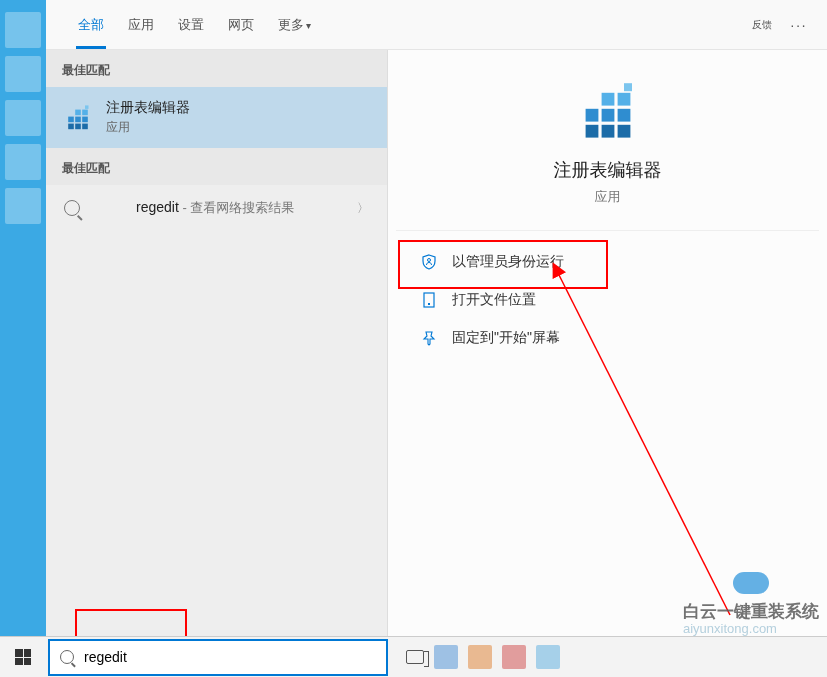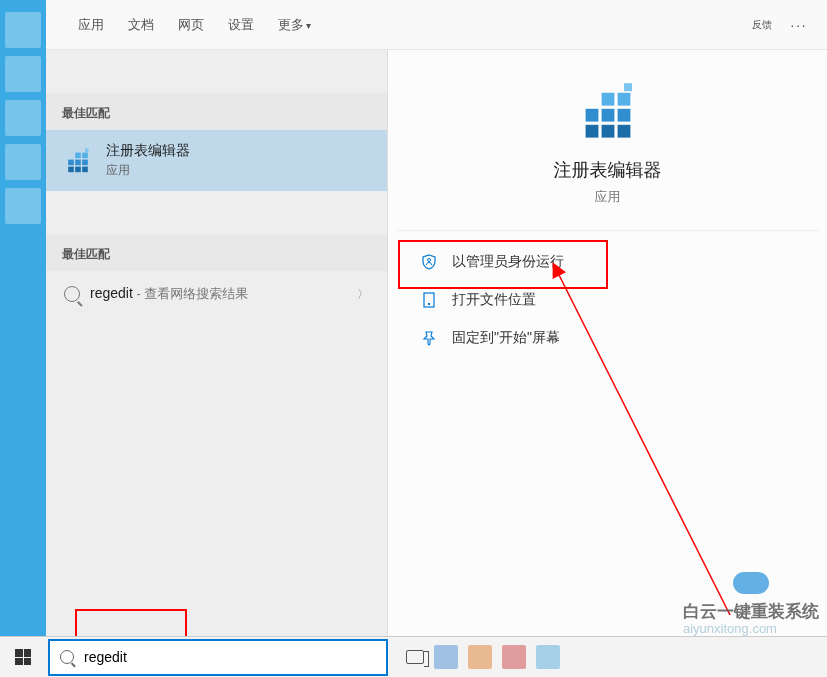--- a/index.html
+++ b/index.html
@@ -13,31 +13,31 @@
     .tab { font-size: 13px; color: #555; padding: 15px 12px; cursor: pointer; position: relative; }
     .tab.active { color: #0078d4; }
     .tab.active::after { content: ''; position: absolute; bottom: 0; left: 10px; right: 10px; height: 3px; background: #0078d4; }
     .more-arrow { font-size: 10px; margin-left: 2px; }
     .header-right { margin-left: auto; display: flex; align-items: center; gap: 18px; }
     .feedback { font-size: 10px; color: #555; cursor: pointer; }
     .more-dots { font-size: 14px; color: #555; cursor: pointer; letter-spacing: 1px; }
     
     .left-panel { position: absolute; left: 46px; top: 50px; width: 342px; height: 586px; background: #eeeeee; border-right: 1px solid #ddd; }
     
-    .section-header { font-size: 12px; color: #555; padding: 12px 16px 8px; background: #e8e8e8; font-weight: 600; margin-top: 43px; }
+    .section-header { font-size: 12px; color: #555; padding: 12px 16px 8px; background: #e8e8e8; font-weight: 600; }
     
     .result-item { display: flex; align-items: center; padding: 12px 16px; cursor: pointer; }
     .result-item.selected { background: #bfd9eb; }
     .result-icon { width: 32px; height: 32px; margin-right: 12px; display: flex; align-items: center; justify-content: center; }
     .result-text { flex: 1; }
     .result-title { font-size: 14px; color: #222; }
     .result-sub { font-size: 12px; color: #666; margin-top: 2px; }
     .chevron { color: #888; font-size: 12px; }
     
-    .web-item { display: flex; align-items: center; padding: 14px 18px; cursor: pointer; }
+    .web-item { display: flex; align-items: center; padding: 14px 18px; cursor: pointer; gap: 46px; }
     .search-ico { width: 16px; height: 16px; margin-right: 10px; border: 1.5px solid #777; border-radius: 50%; position: relative; }
     .search-ico::after { content: ''; position: absolute; width: 6px; height: 1.5px; background: #777; bottom: -3px; right: -4px; transform: rotate(45deg); }
     .web-text { flex: 1; font-size: 14px; color: #222; }
     .web-text .hint { color: #777; font-size: 13px; }
     
     .right-panel { position: absolute; left: 388px; top: 50px; width: 439px; height: 586px; background: #fcfcfc; padding-top: 30px; }
     
     .app-preview { text-align: center; padding: 0 20px 24px; border-bottom: 1px solid #eee; margin: 0 8px; }
     .big-icon { width: 64px; height: 64px; margin: 0 auto 14px; }
     .app-name { font-size: 18px; color: #222; margin-bottom: 6px; }
@@ -79,24 +79,24 @@
 
 <div class="desktop-strip">
   <div class="desktop-icon i1"></div>
   <div class="desktop-icon"></div>
   <div class="desktop-icon"></div>
   <div class="desktop-icon"></div>
   <div class="desktop-icon"></div>
 </div>
 
 <div class="header-tabs">
+  <div class="tab active">全部</div>
   <div class="tab">应用</div>
-  <div class="tab">文档</div>
+  <div class="tab">设置</div>
   <div class="tab">网页</div>
-  <div class="tab">设置</div>
   <div class="tab"><span>更多</span><span class="more-arrow">▾</span></div>
   <div class="header-right">
     <span class="feedback">反馈</span>
     <span class="more-dots">···</span>
   </div>
 </div>
 
 <div class="left-panel">
   <div class="section-header">最佳匹配</div>
   <div class="result-item selected">

